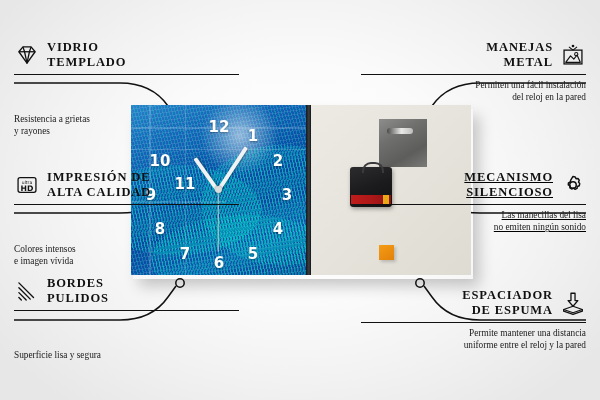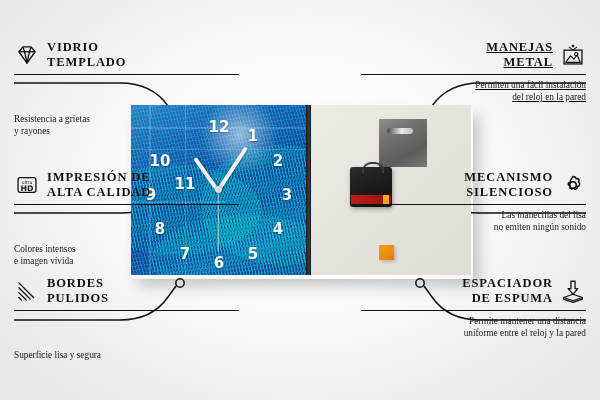--- a/index.html
+++ b/index.html
@@ -98,21 +98,21 @@
     font-family:"Liberation Serif",serif;font-size:9.3px;color:#1a1a1a;
     line-height:1.32;white-space:pre-line;
   }
   .c-left{left:14px;} .c-left .head{justify-content:flex-start;}
   .c-left .desc{text-align:left;margin-top:38px;}
   .c-right{left:361px;} .c-right .head{justify-content:flex-end;}
   .c-right .title{text-align:right;}
   .c-right .desc{text-align:right;}
   .ico{width:26px;height:26px;flex:0 0 26px;display:block;}
   #l1{top:40px;} #l2{top:170px;} #l3{top:276px;}
-  #r1{top:40px;text-decoration:underline;} #r2{top:170px;} #r3{top:276px;}
+  #r1{top:40px;} #r2{top:170px;text-decoration:underline;} #r3{top:288px;}
   #wires{position:absolute;left:0;top:0;width:600px;height:400px;pointer-events:none;}
 </style>
 </head>
 <body>
 
 <div id="stage">
 
   <svg id="wires" viewBox="0 0 600 400">
     <g fill="none" stroke="#111" stroke-width="1.5">
       <path d="M14,83 L120,83 Q152,83 168,106 L176,117"></path>

